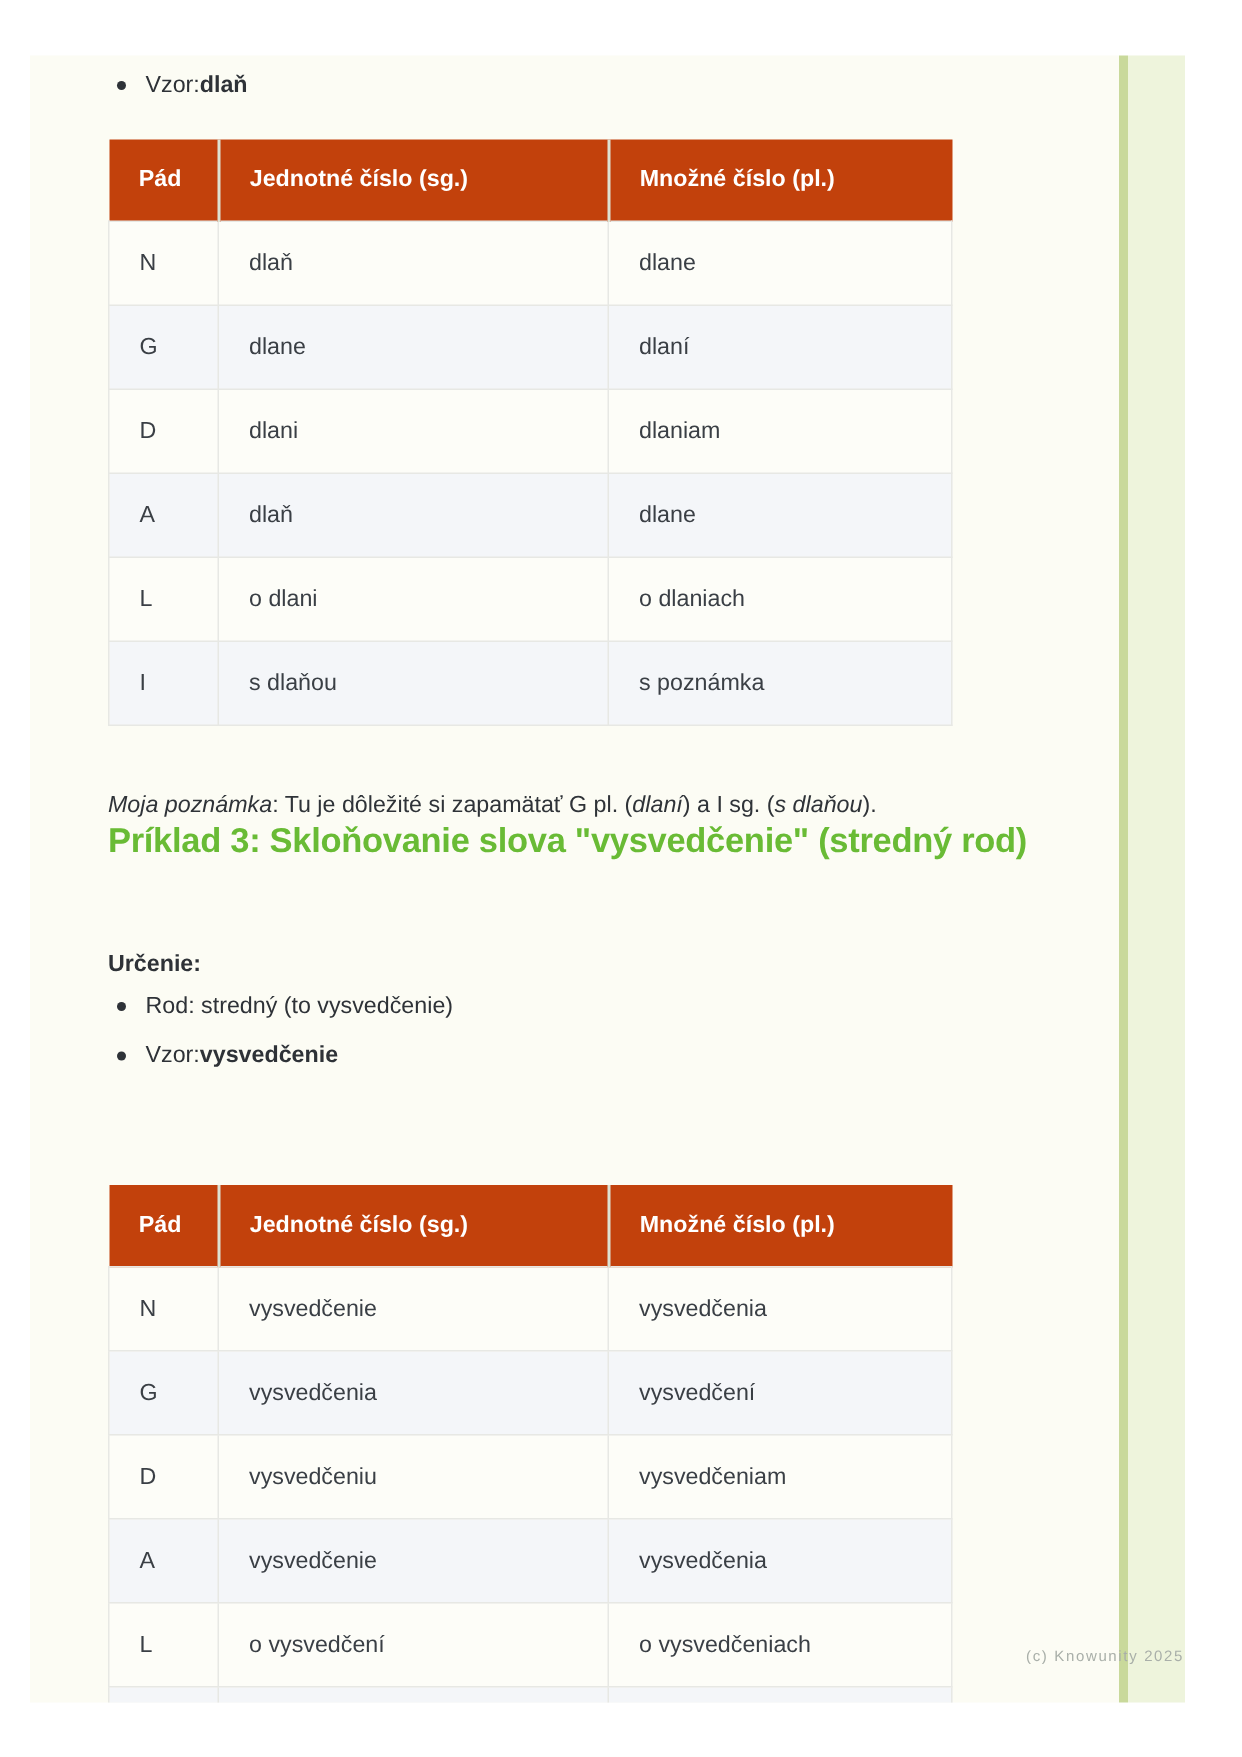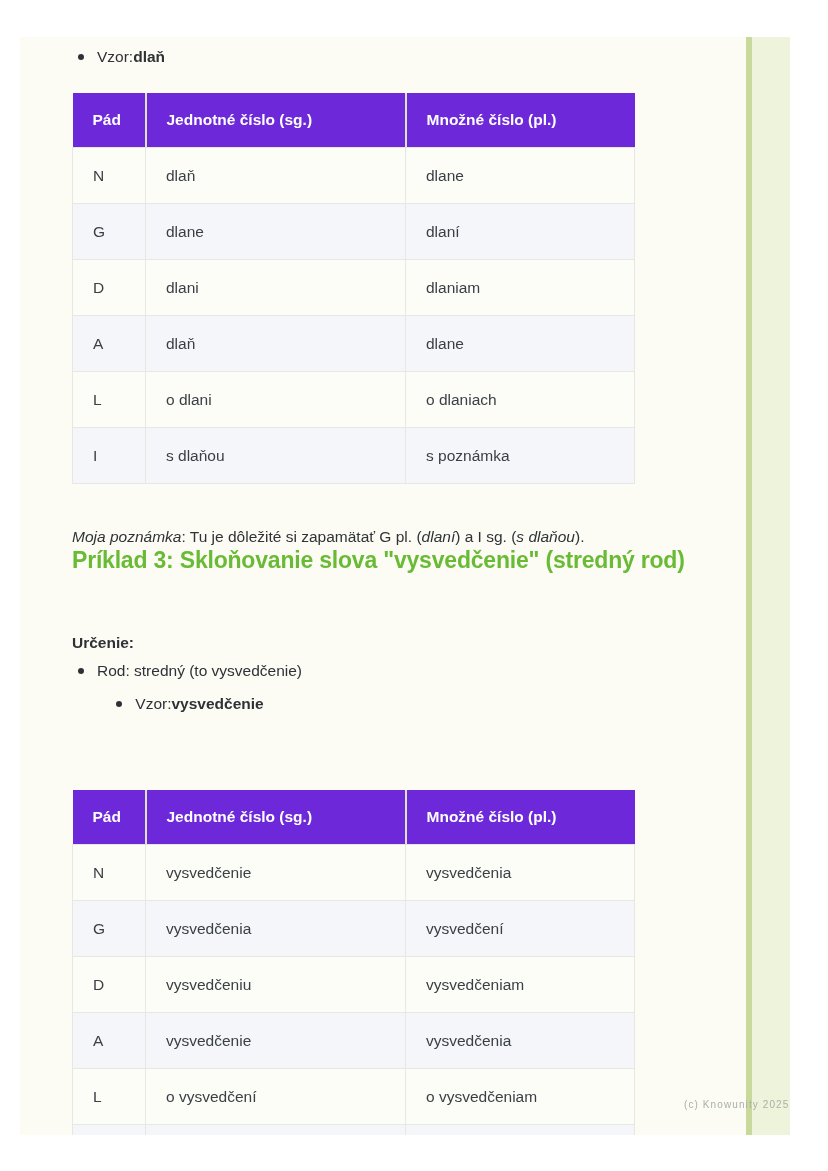--- a/index.html
+++ b/index.html
@@ -22,21 +22,21 @@
   .bullet-line{position:absolute;left:58px;top:8px;display:flex;align-items:center;
     font-size:15.5px;color:#2e3237;line-height:24px;}
   .dot{width:6px;height:6px;border-radius:50%;background:#2e3237;margin-right:13px;flex:0 0 auto;}
   .bold{font-weight:700;}
 
   
   .decl-table{position:absolute;left:52px;border-collapse:collapse;width:562px;table-layout:fixed;}
   .t1{top:56px;}
   .t2{top:753px;}
   .decl-table thead th{
-    background:#6d28d9;color:#ffffff;text-align:left;font-weight:700;
+    background:#c2410c;color:#ffffff;text-align:left;font-weight:700;
     font-size:15.5px;height:54px;padding:0 0 0 20px;border-left:2px solid #dde2d3;
   }
   .decl-table thead th:first-child{border-left:none;}
   .decl-table tbody td{
     height:55px;padding:0 0 0 20px;font-size:15.5px;color:#3a3f45;
     border:1px solid #e7e8e4;vertical-align:middle;background:#fdfdf8;
   }
   .decl-table tbody tr:nth-child(even) td{background:#f4f6f9;}
   .decl-table tbody tr.clipped td{height:30px;}
 
@@ -45,21 +45,21 @@
     font-size:15.5px;color:#2f3338;line-height:22px;}
   .it{font-style:italic;}
 
   
   .sec-heading{position:absolute;left:52px;top:508px;width:625px;
     font-size:23px;font-weight:700;color:#69bb35;line-height:31px;letter-spacing:-0.2px;margin:0;}
   .sub-heading{position:absolute;left:52px;top:597px;
     font-size:15.5px;font-weight:700;color:#2e3237;}
   .bullet-list{position:absolute;left:58px;top:622px;margin:0;padding:0;list-style:none;}
   .bullet-list li{display:flex;align-items:center;font-size:15.5px;color:#2e3237;
-    line-height:24px;margin-bottom:9px;justify-content:center;}
+    line-height:24px;margin-bottom:9px;}
 
   
   .watermark{position:absolute;left:684px;top:1099px;z-index:5;
     font-size:10px;letter-spacing:1.1px;color:#a9afa9;white-space:nowrap;text-align:right;}
 </style>
 </head>
 <body>
 
 <div class="page">
 
@@ -168,21 +168,21 @@
           <td>vysvedčeniam</td>
         </tr>
         <tr>
           <td>A</td>
           <td>vysvedčenie</td>
           <td>vysvedčenia</td>
         </tr>
         <tr>
           <td>L</td>
           <td>o vysvedčení</td>
-          <td>o vysvedčeniam</td>
+          <td>o vysvedčeniach</td>
         </tr>
         <tr class="clipped">
           <td></td>
           <td></td>
           <td></td>
         </tr>
       </tbody>
     </table>
 
   </div>

